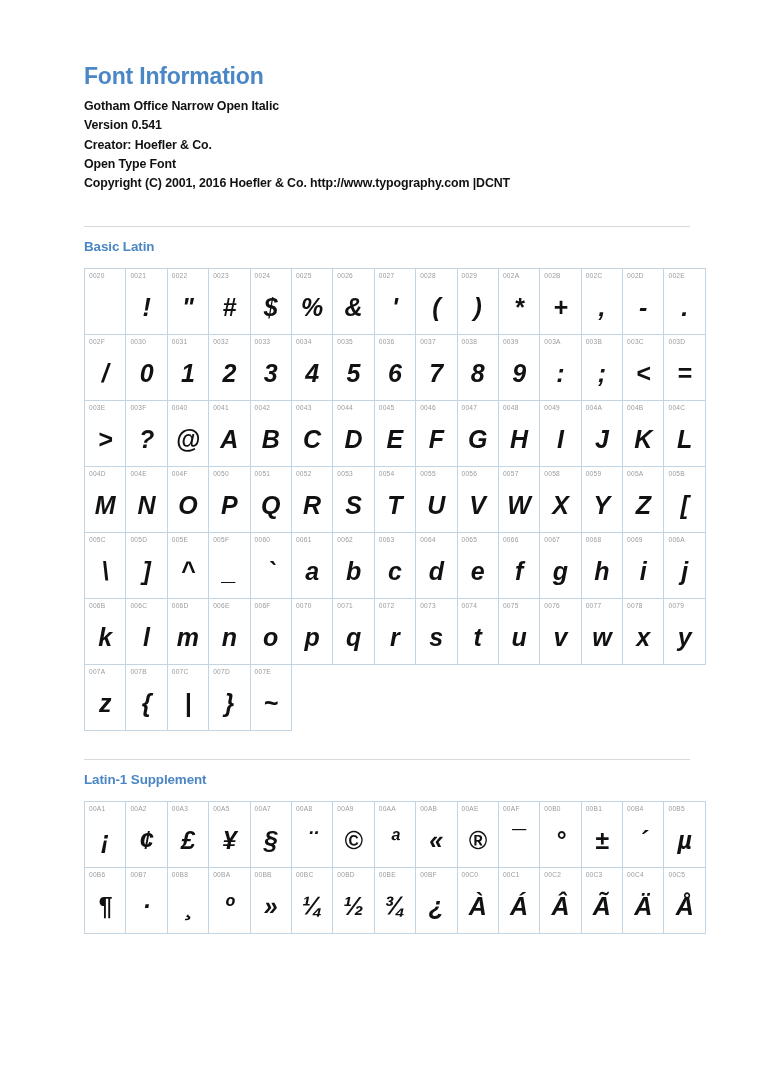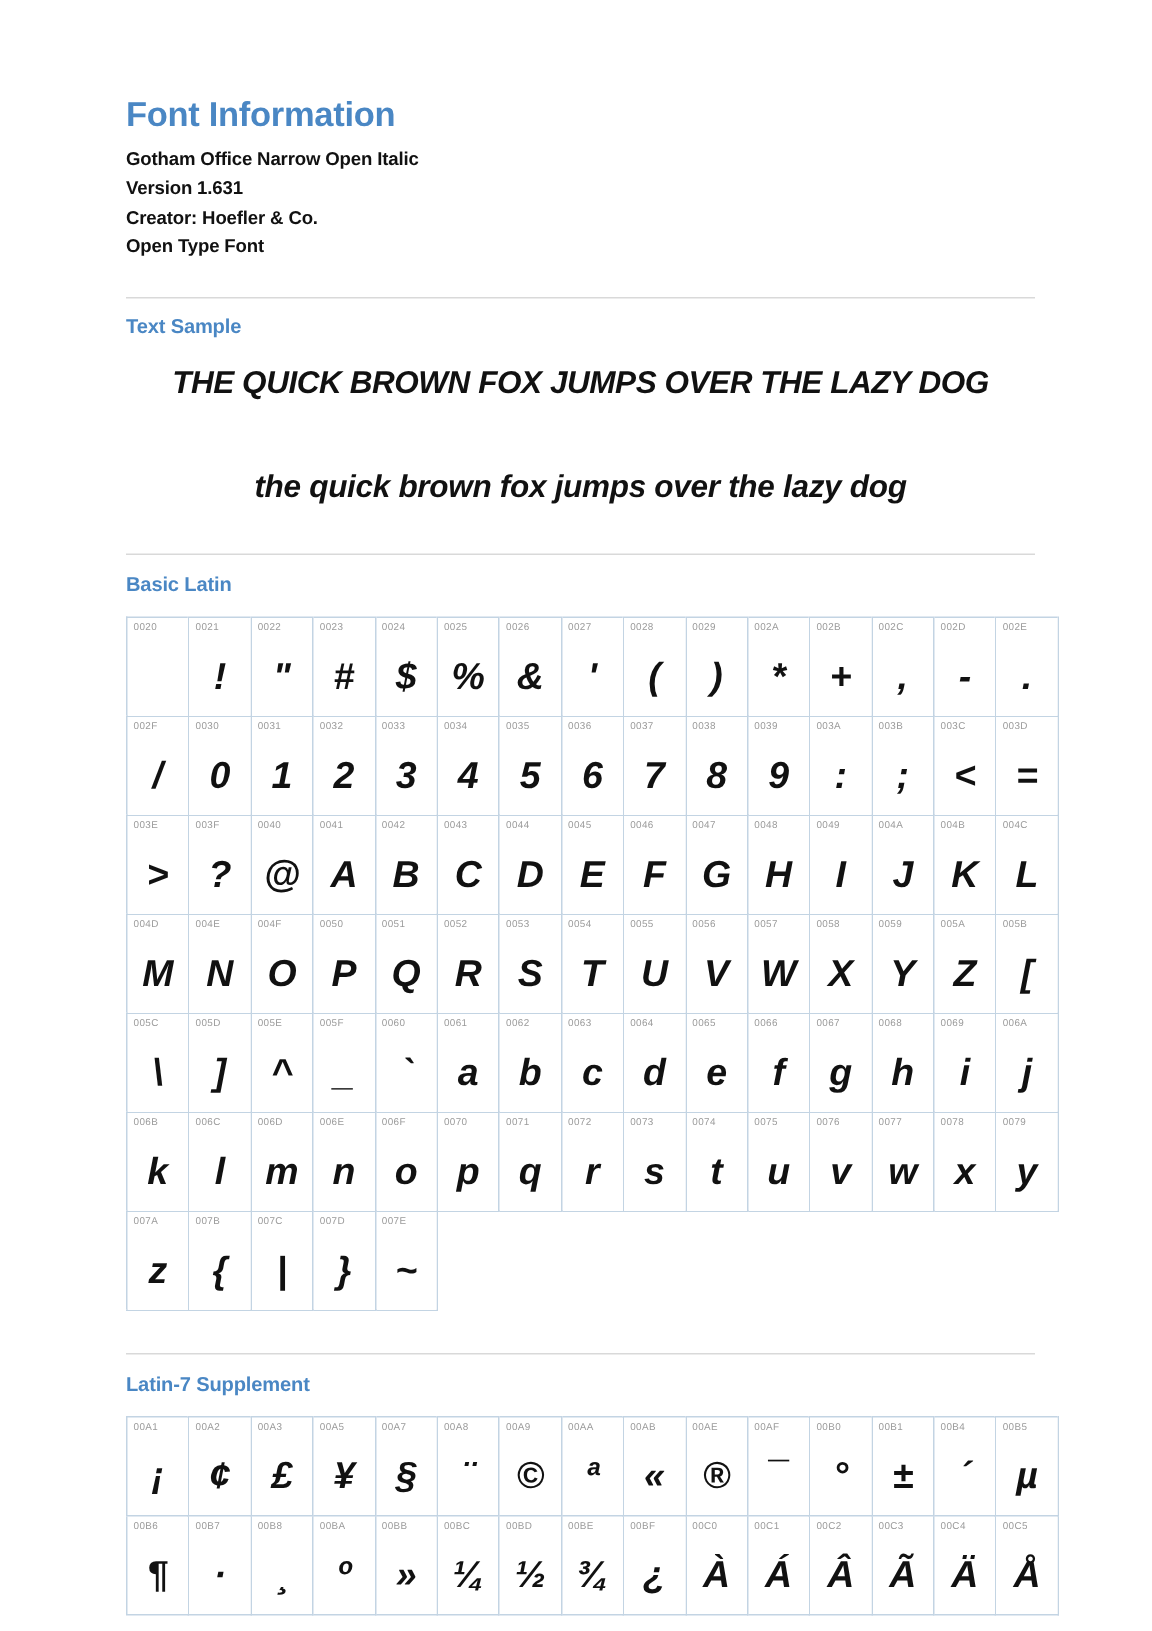--- a/index.html
+++ b/index.html
@@ -143,34 +143,26 @@
 </head>
 <body>
 
 <div class="page">
   <div class="content">
 
     <h1 class="doc-title">Font Information</h1>
 
     <div class="meta-list">
       <div class="meta-line">Gotham Office Narrow Open Italic</div>
-      <div class="meta-line">Version 1.631</div>
+      <div class="meta-line">Version 0.541</div>
       <div class="meta-line">Creator: Hoefler &amp; Co.</div>
       <div class="meta-line">Open Type Font</div>
+      <div class="meta-line">Copyright (C) 2001, 2016 Hoefler &amp; Co. http://www.typography.com |DCNT</div>
     </div>
 
-    <div class="section" style="margin-top:24px;">
-      <div class="rule"></div>
-      <h2 class="section-heading" style="margin-top:11px;">Text Sample</h2>
-
-      <div class="sample-block" style="margin-top:19px;">
-        <div class="sample-line sample-upper">THE QUICK BROWN FOX JUMPS OVER THE LAZY DOG</div>
-        <div class="sample-line sample-lower" style="margin-top:45px;">the quick brown fox jumps over the lazy dog</div>
-      </div>
-    </div>
 
     <div class="section" style="margin-top:32px;">
       <div class="rule"></div>
       <h2 class="section-heading" style="margin-top:12px;">Basic Latin</h2>
       <table class="glyph-table" style="margin-top:14px;">
         <tbody>
             <tr>
               <td>
                 <span class="cell-code">0020</span>
                 <span class="cell-glyph"> </span>
@@ -573,21 +565,21 @@
               <td class="empty"></td>
               <td class="empty"></td>
               <td class="empty"></td>
             </tr>
           </tbody>
       </table>
     </div>
 
     <div class="section" style="margin-top:28px;">
       <div class="rule"></div>
-      <h2 class="section-heading" style="margin-top:12px;">Latin-7 Supplement</h2>
+      <h2 class="section-heading" style="margin-top:12px;">Latin-1 Supplement</h2>
       <table class="glyph-table" style="margin-top:14px;">
         <tbody>
             <tr>
               <td>
                 <span class="cell-code">00A1</span>
                 <span class="cell-glyph">¡</span>
               </td>
               <td>
                 <span class="cell-code">00A2</span>
                 <span class="cell-glyph">¢</span>

